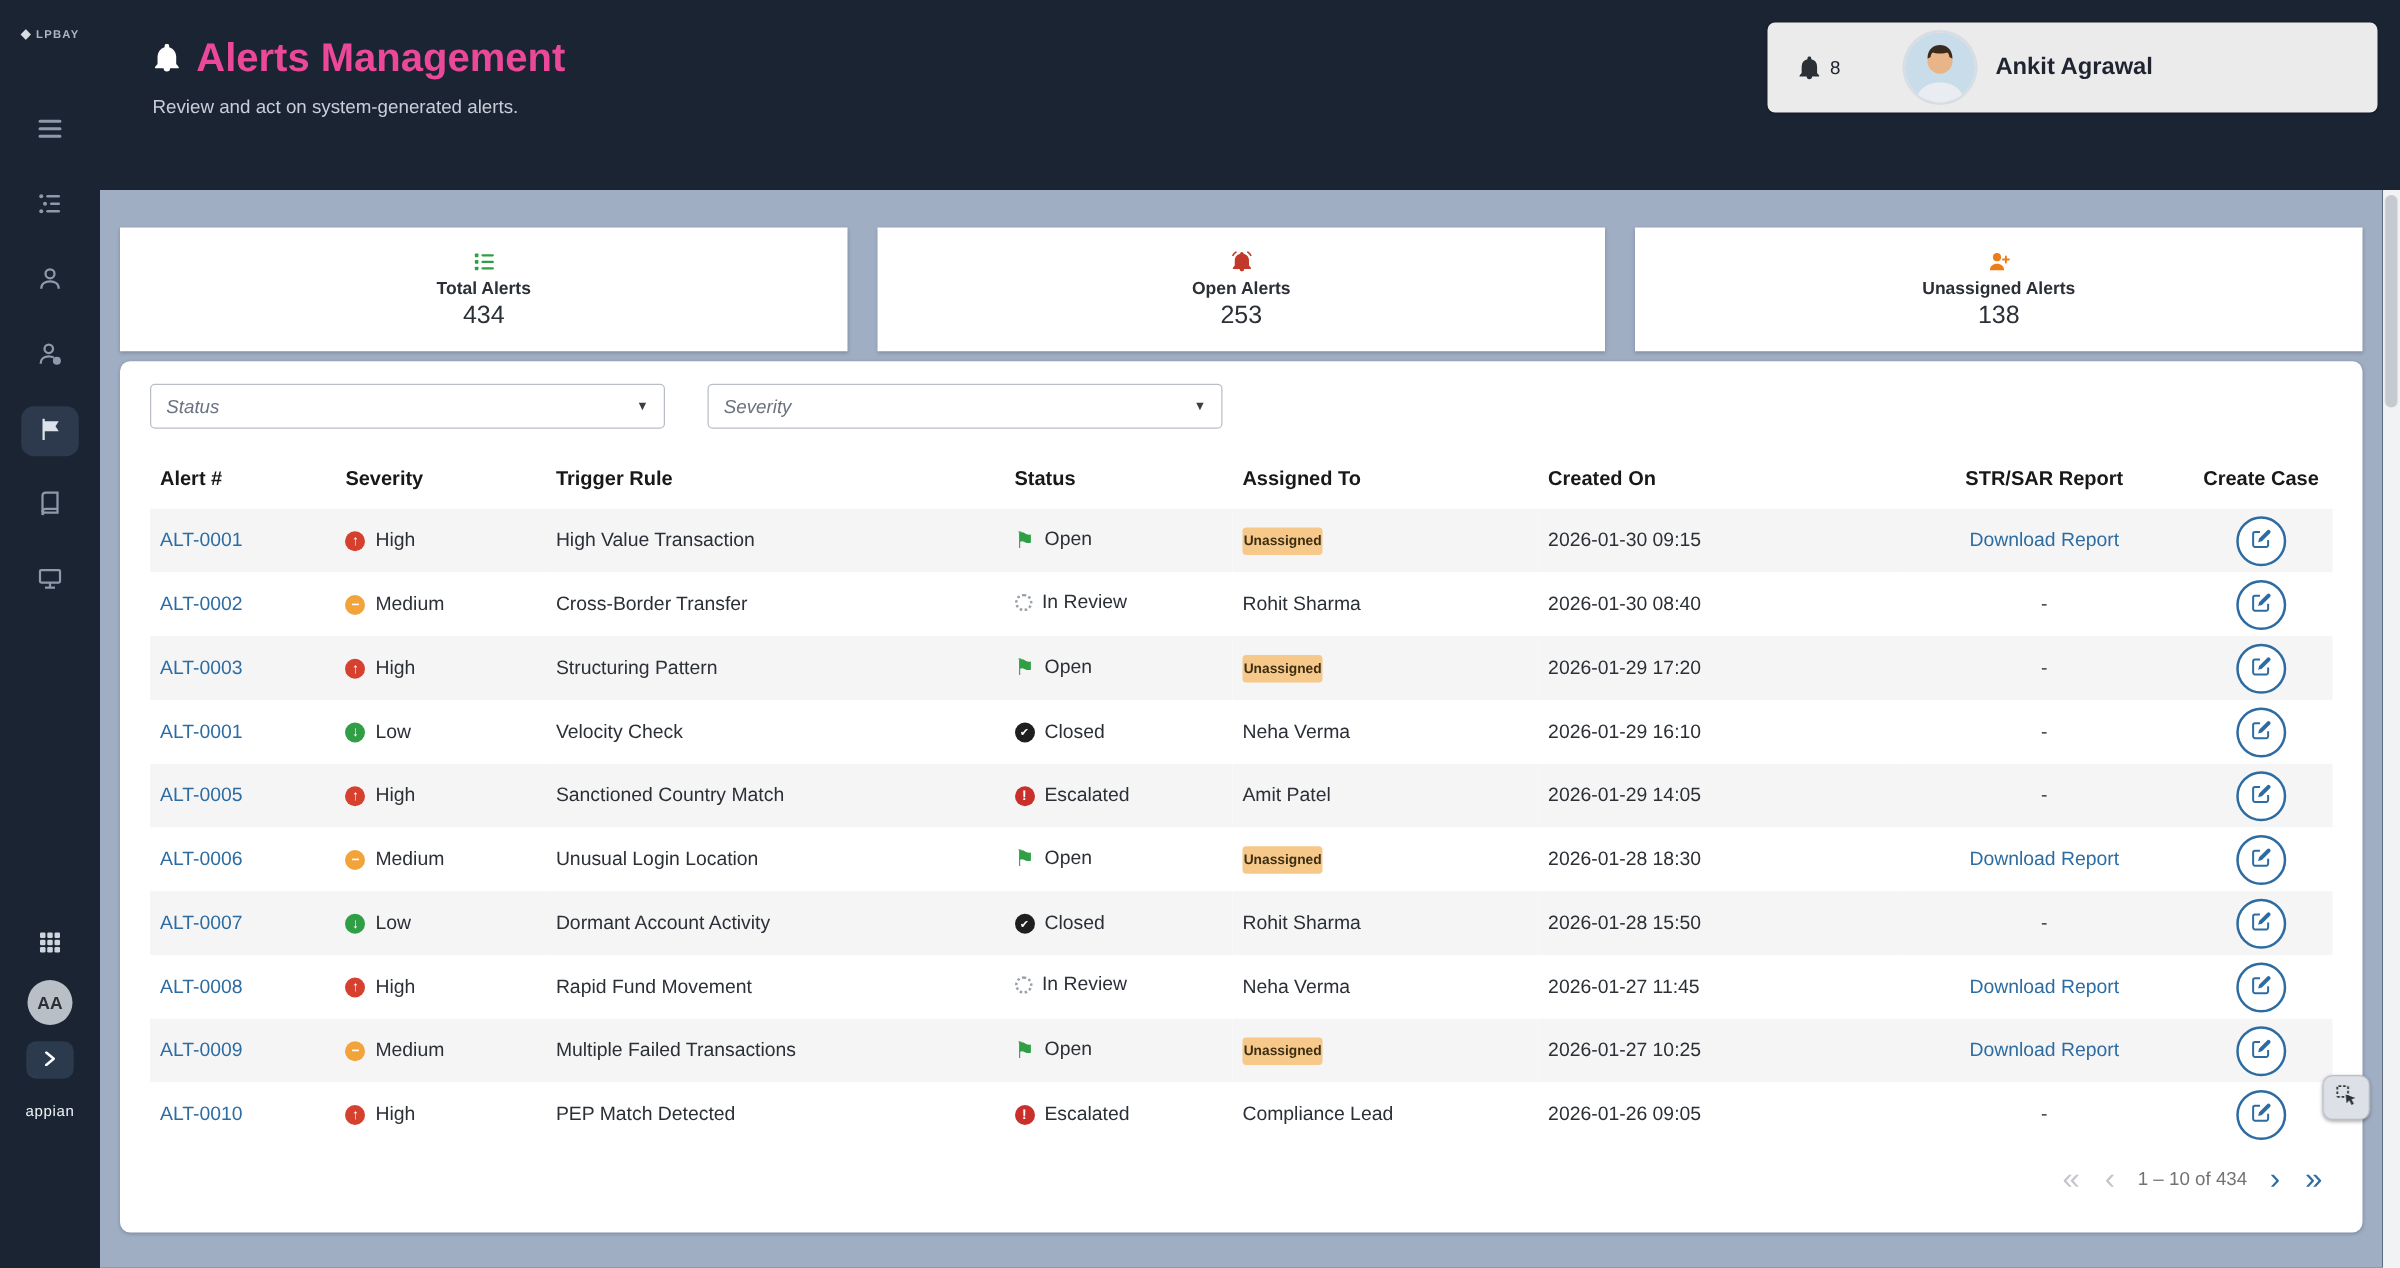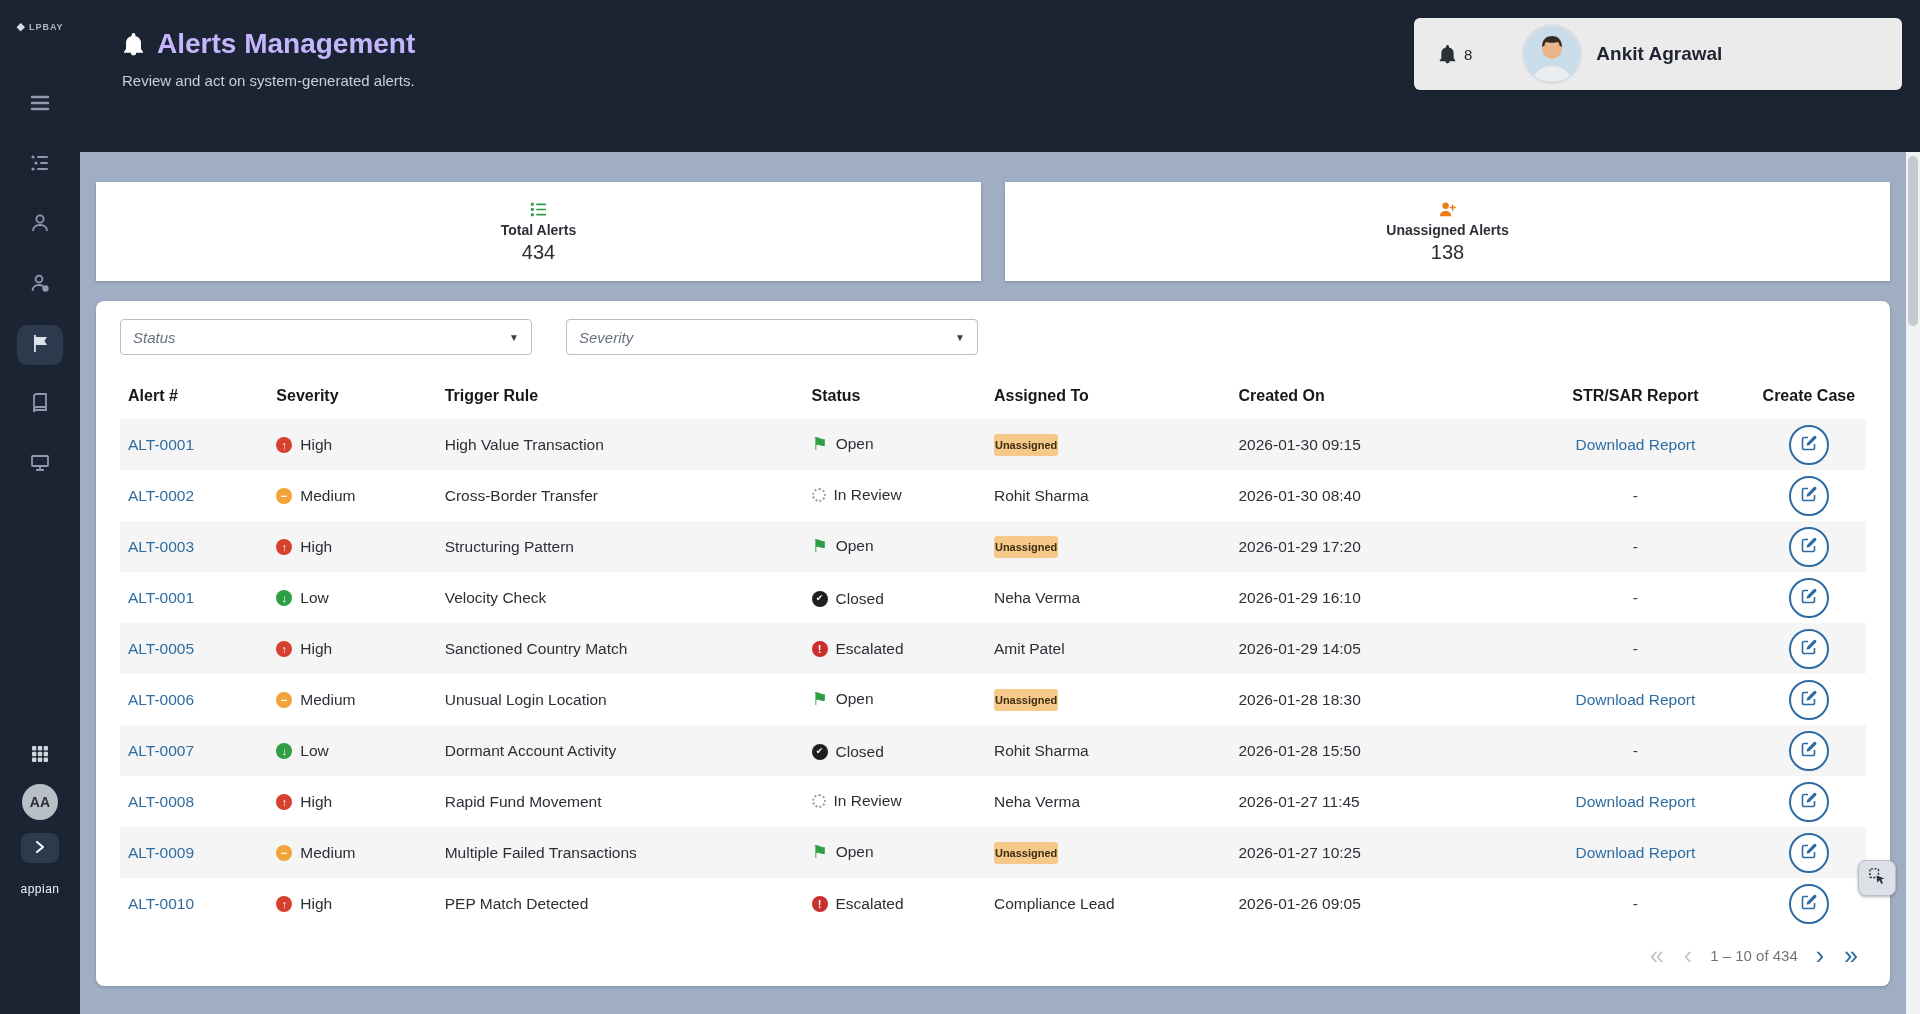--- a/index.html
+++ b/index.html
@@ -40,21 +40,21 @@
   .nav-item.active{background:#2d3a4d;color:#dde3ea;}
   .sidebar-bottom{margin-top:auto;margin-bottom:118px;display:flex;flex-direction:column;align-items:center;gap:13px;}
   .grid-btn{color:#cfd5dd;width:34px;height:30px;display:flex;align-items:center;justify-content:center;cursor:pointer;}
   .grid-btn svg{width:22px;height:22px;}
   .side-avatar{width:36px;height:36px;border-radius:50%;background:#b9bfc7;color:#2b2f36;font-weight:bold;font-size:14px;display:flex;align-items:center;justify-content:center;cursor:pointer;}
   .expand-btn{width:38px;height:30px;border:none;border-radius:8px;background:#2c3a4e;display:flex;align-items:center;justify-content:center;cursor:pointer;}
   .brand{color:#f2f4f7;font-size:12px;letter-spacing:.5px;margin-top:6px;}
 
   
   .topbar{margin-left:80px;height:152px;background:var(--sidebar-bg);position:relative;}
-  .page-title{margin:0;padding:28px 0 0 42px;color:#c4b5fd;font-size:28px;font-weight:bold;display:flex;align-items:center;gap:12px;}
+  .page-title{margin:0;padding:28px 0 0 42px;color:#ec4899;font-size:32px;font-weight:bold;display:flex;align-items:center;gap:12px;}
   .page-title .bell-ico{display:inline-flex;color:#ffffff;}
   .page-title .bell-ico svg{width:23px;height:23px;}
   .subtitle{padding:12px 0 0 42px;color:#c9ced8;font-size:15px;}
   .user-card{
     position:absolute;top:18px;right:18px;width:488px;height:72px;background:#ebebec;border-radius:6px;
     display:flex;align-items:center;padding:0 0 0 24px;cursor:pointer;box-shadow:0 1px 2px rgba(0,0,0,.25);
   }
   .card-bell{display:inline-flex;color:#2b2f36;}
   .card-bell svg{width:19px;height:19px;}
   .notif-count{margin-left:7px;font-size:15px;color:#1f2430;}
@@ -76,21 +76,21 @@
   }
   .kpi-icon{display:inline-flex;}
   .kpi-icon svg{width:19px;height:19px;}
   .kpi-icon.green{color:var(--kpi-green);}
   .kpi-icon.red{color:var(--kpi-red);}
   .kpi-icon.orange{color:var(--kpi-orange);}
   .kpi-label{font-size:14px;font-weight:bold;color:#2b2f36;}
   .kpi-value{font-size:20px;color:#2b2f36;}
 
   .panel{
-    margin-top:20px;margin-bottom:28px;background:#fff;border-radius:8px;flex:1;
+    margin-top:8px;margin-bottom:28px;background:#fff;border-radius:8px;flex:1;
     padding:18px 24px 8px 24px;box-shadow:0 1px 3px rgba(20,30,50,.25);overflow:hidden;
   }
   .filters{display:flex;gap:34px;margin-bottom:18px;}
   .select-box{
     width:412px;height:36px;border:1px solid #b9bec6;border-radius:4px;background:#fff;
     display:flex;align-items:center;justify-content:space-between;padding:0 12px;cursor:pointer;
   }
   .select-placeholder{font-style:italic;color:#6b7280;font-size:15px;}
   .select-caret{font-size:10px;color:#3a3f46;}
 
@@ -270,20 +270,30 @@
             <rect x="2" y="3" width="3" height="3" rx="0.6"></rect>
             <rect x="7.5" y="3.6" width="10.5" height="1.8" rx="0.9"></rect>
             <rect x="2" y="8.5" width="3" height="3" rx="0.6"></rect>
             <rect x="7.5" y="9.1" width="10.5" height="1.8" rx="0.9"></rect>
             <rect x="2" y="14" width="3" height="3" rx="0.6"></rect>
             <rect x="7.5" y="14.6" width="10.5" height="1.8" rx="0.9"></rect>
           </svg>
         </span>
       <span class="kpi-label">Total Alerts</span>
       <span class="kpi-value">434</span>
+    </div>
+    <div class="kpi-card">
+      <span class="kpi-icon red">
+          <svg viewBox="0 0 20 20" fill="currentColor">
+            <path d="M10 18a2 2 0 0 0 2-2H8a2 2 0 0 0 2 2zm6-5V9a6 6 0 0 0-4.5-5.8 1.5 1.5 0 0 0-3 0A6 6 0 0 0 4 9v4l-1.6 2v1h15.2v-1z"></path>
+            <path d="M2.5 4.5A7.5 7.5 0 0 1 5 1.8M17.5 4.5A7.5 7.5 0 0 0 15 1.8" stroke="currentColor" stroke-width="1.4" fill="none" stroke-linecap="round"></path>
+          </svg>
+        </span>
+      <span class="kpi-label">Open Alerts</span>
+      <span class="kpi-value">253</span>
     </div>
     <div class="kpi-card">
       <span class="kpi-icon orange">
           <svg viewBox="0 0 20 20" fill="currentColor">
             <circle cx="8" cy="6" r="3.4"></circle>
             <path d="M2 17c0-3.6 2.8-5.5 6-5.5s6 1.9 6 5.5z"></path>
             <path d="M15.5 5.5v5M13 8h5" stroke="currentColor" stroke-width="1.6" fill="none" stroke-linecap="round"></path>
           </svg>
         </span>
       <span class="kpi-label">Unassigned Alerts</span>

